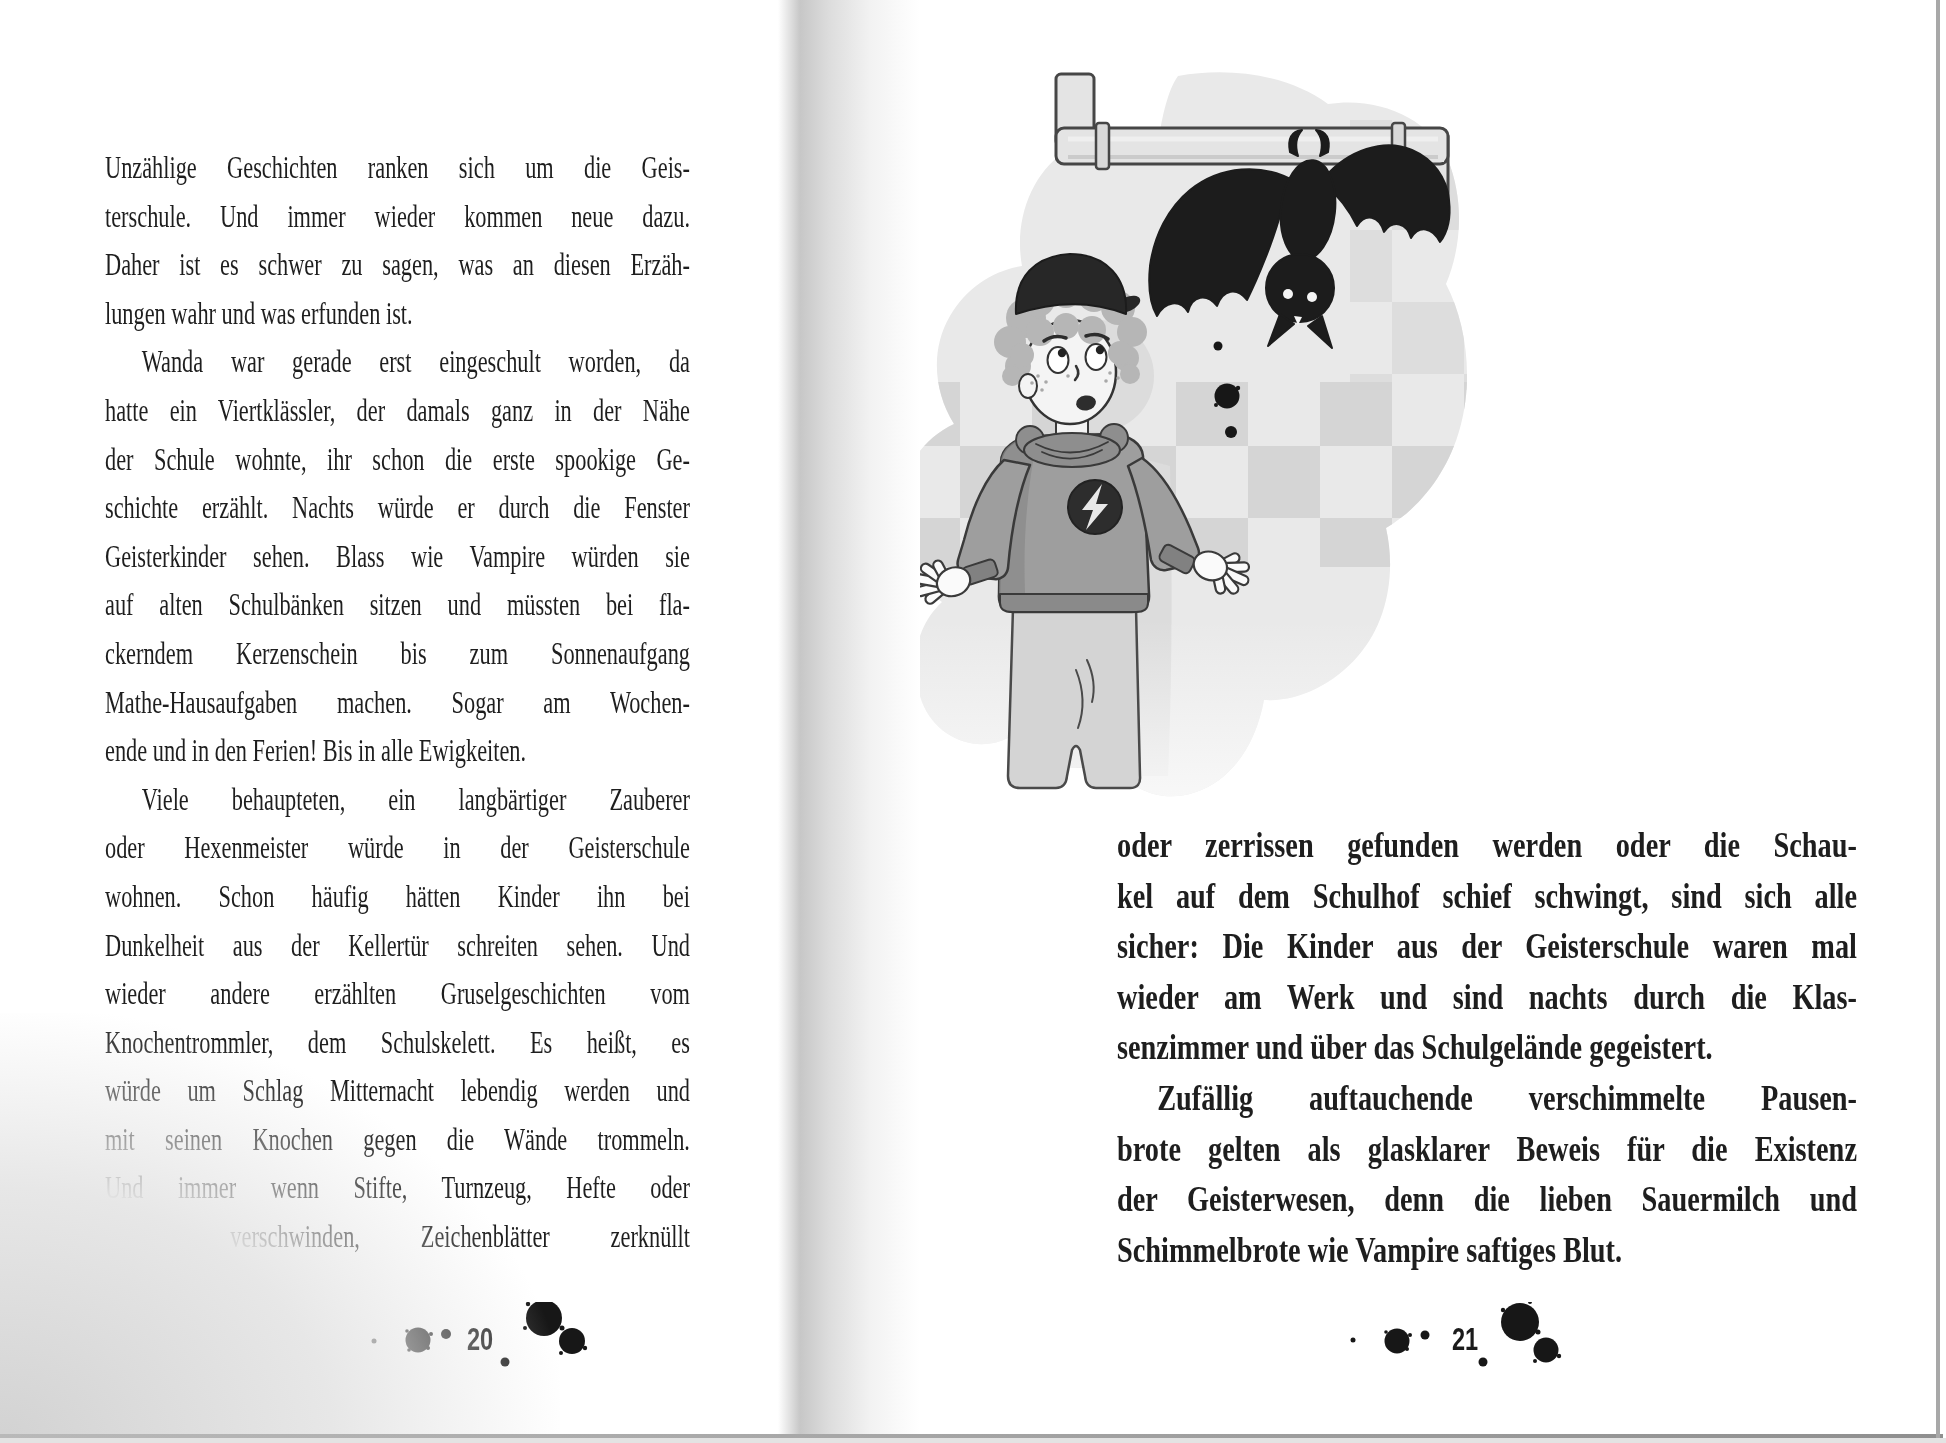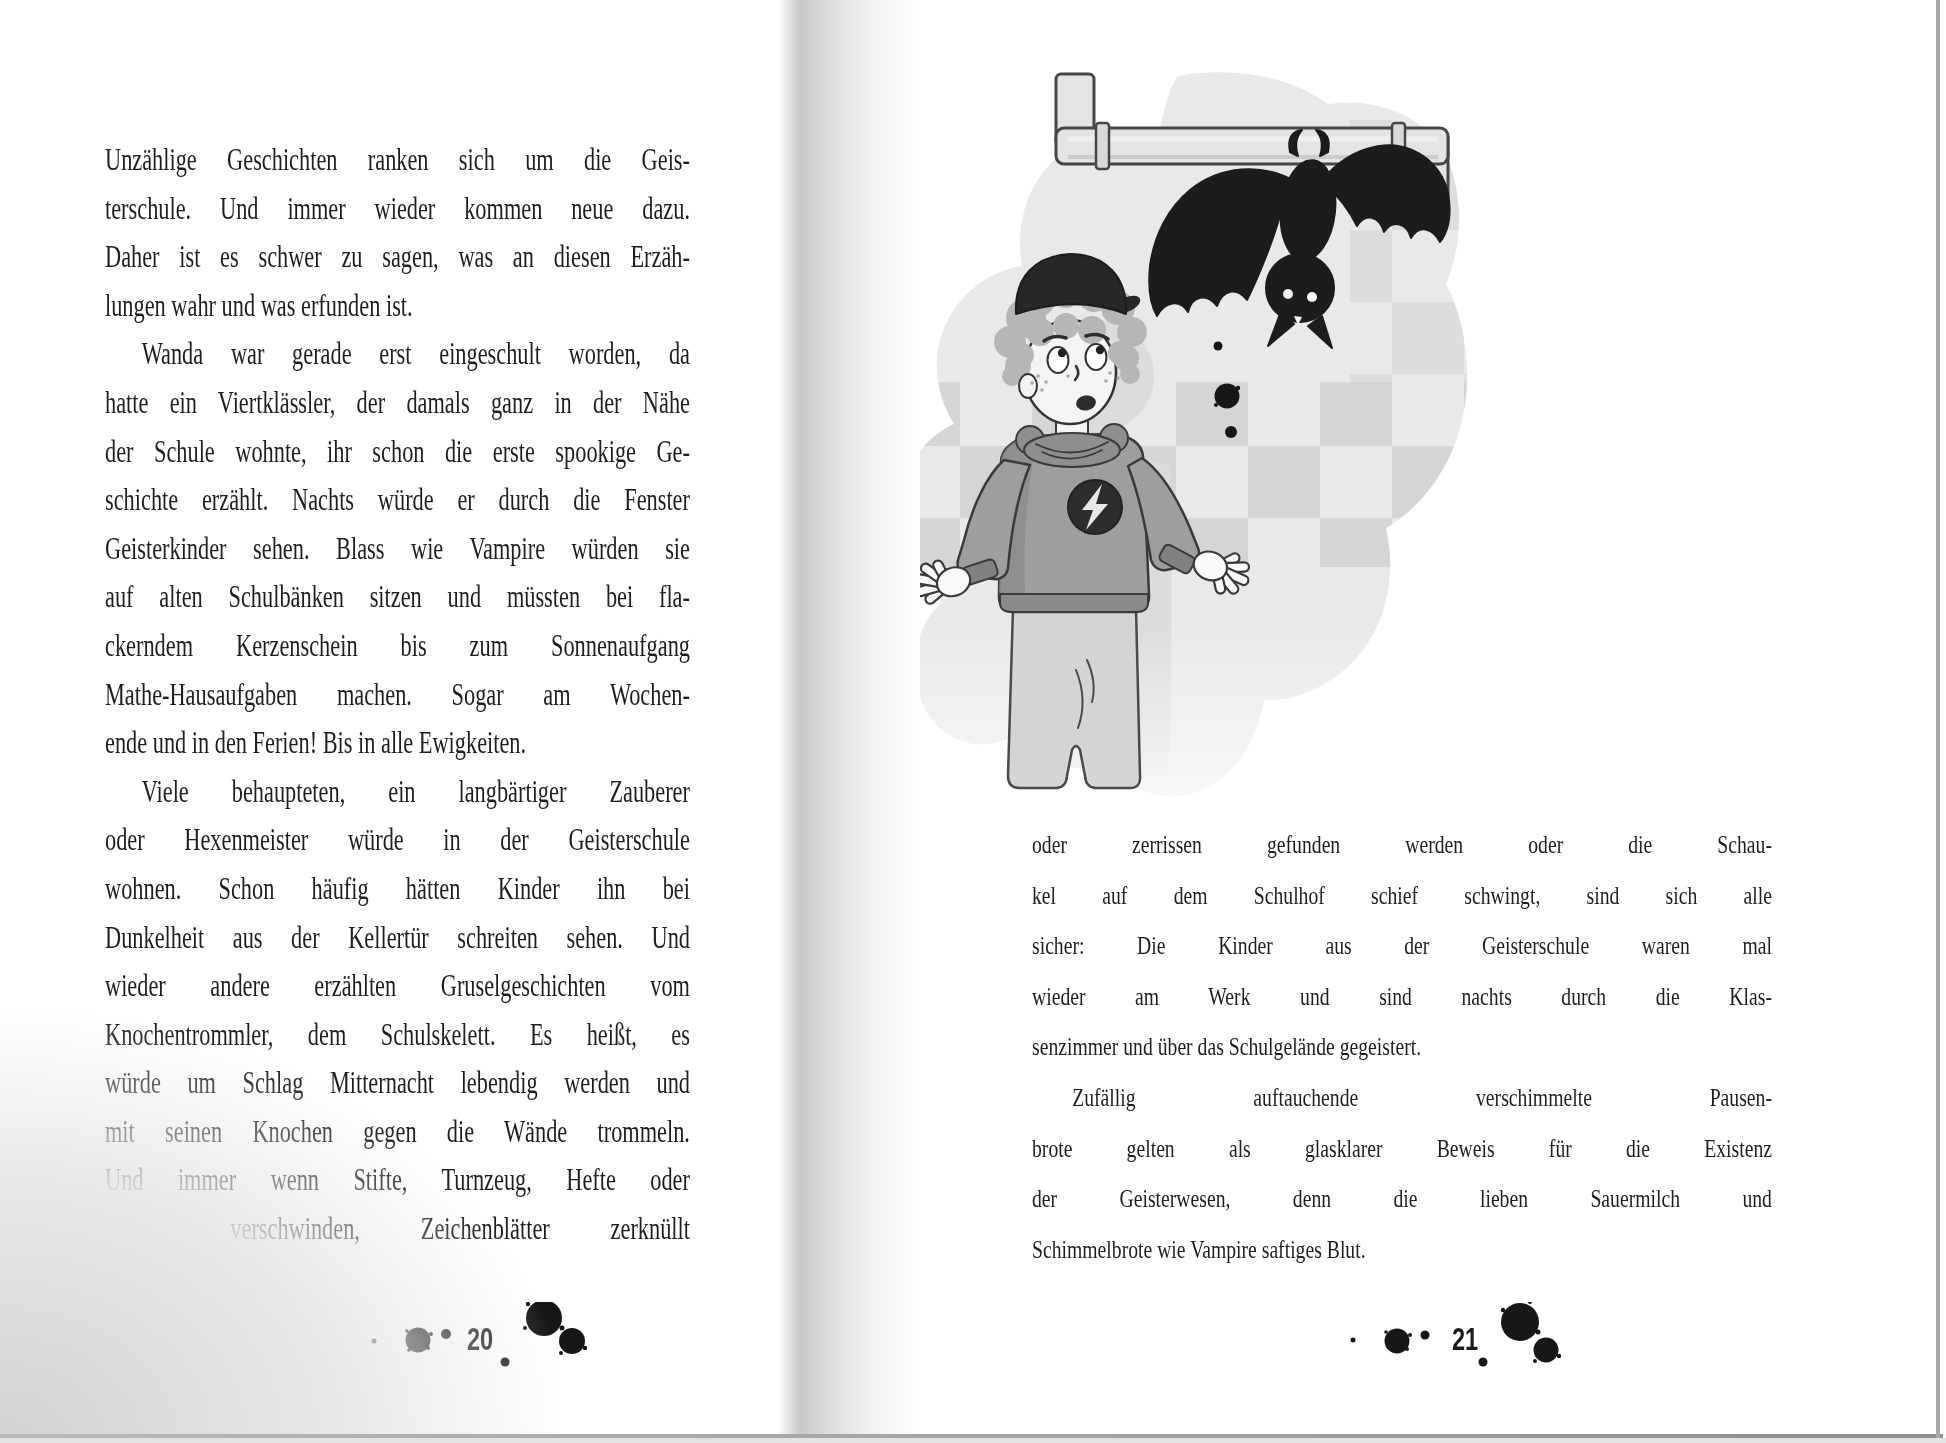--- a/index.html
+++ b/index.html
@@ -19,23 +19,23 @@
     background:radial-gradient(ellipse at 0% 100%, #d2d2d2 0%, #e7e7e7 42%, rgba(255,255,255,0) 72%);
     pointer-events:none;
   }
   .edge-bottom{position:absolute;left:0;top:1434px;width:1943px;height:4px;background:linear-gradient(to right,#b9b9b9,#8f8f8f);}
   .edge-bottom-light{position:absolute;left:0;top:1438px;width:1946px;height:5px;background:#e3e3e3;}
   .edge-right{position:absolute;left:1936px;top:0;width:4px;height:1438px;background:#a8a8a8;}
   
   .page-text{position:absolute;color:var(--color-text,#1e1e1e);}
   .page-text .line{transform-origin:0 50%;text-align:left;}
   .page-text .line.just{text-align:justify;text-align-last:justify;}
-  #left-text{left:105px;top:136px;width:585px;font-size:31px;line-height:48.6px;}
+  #left-text{left:105px;top:144px;width:585px;font-size:31px;line-height:48.6px;}
   #left-text .line{width:812px;transform:scaleX(0.7204);}
-  #right-text{left:1032px;top:820px;width:740px;font-size:25px;line-height:50.6px;}
+  #right-text{left:1117px;top:820px;width:740px;font-size:36px;line-height:50.6px;font-weight:bold;}
   #right-text .line{width:940px;transform:scaleX(0.7872);}
   
   .page-number{
     position:absolute;top:1324px;font-family:"Liberation Sans",sans-serif;
     font-weight:600;font-size:31px;line-height:31px;color:#1b1b1b;
     transform:scaleX(0.76);transform-origin:0 0;
   }
   #page-number-left{left:467px;}
   #page-number-right{left:1452px;}
   .footer-splat{position:absolute;top:1302px;width:240px;height:90px;}

